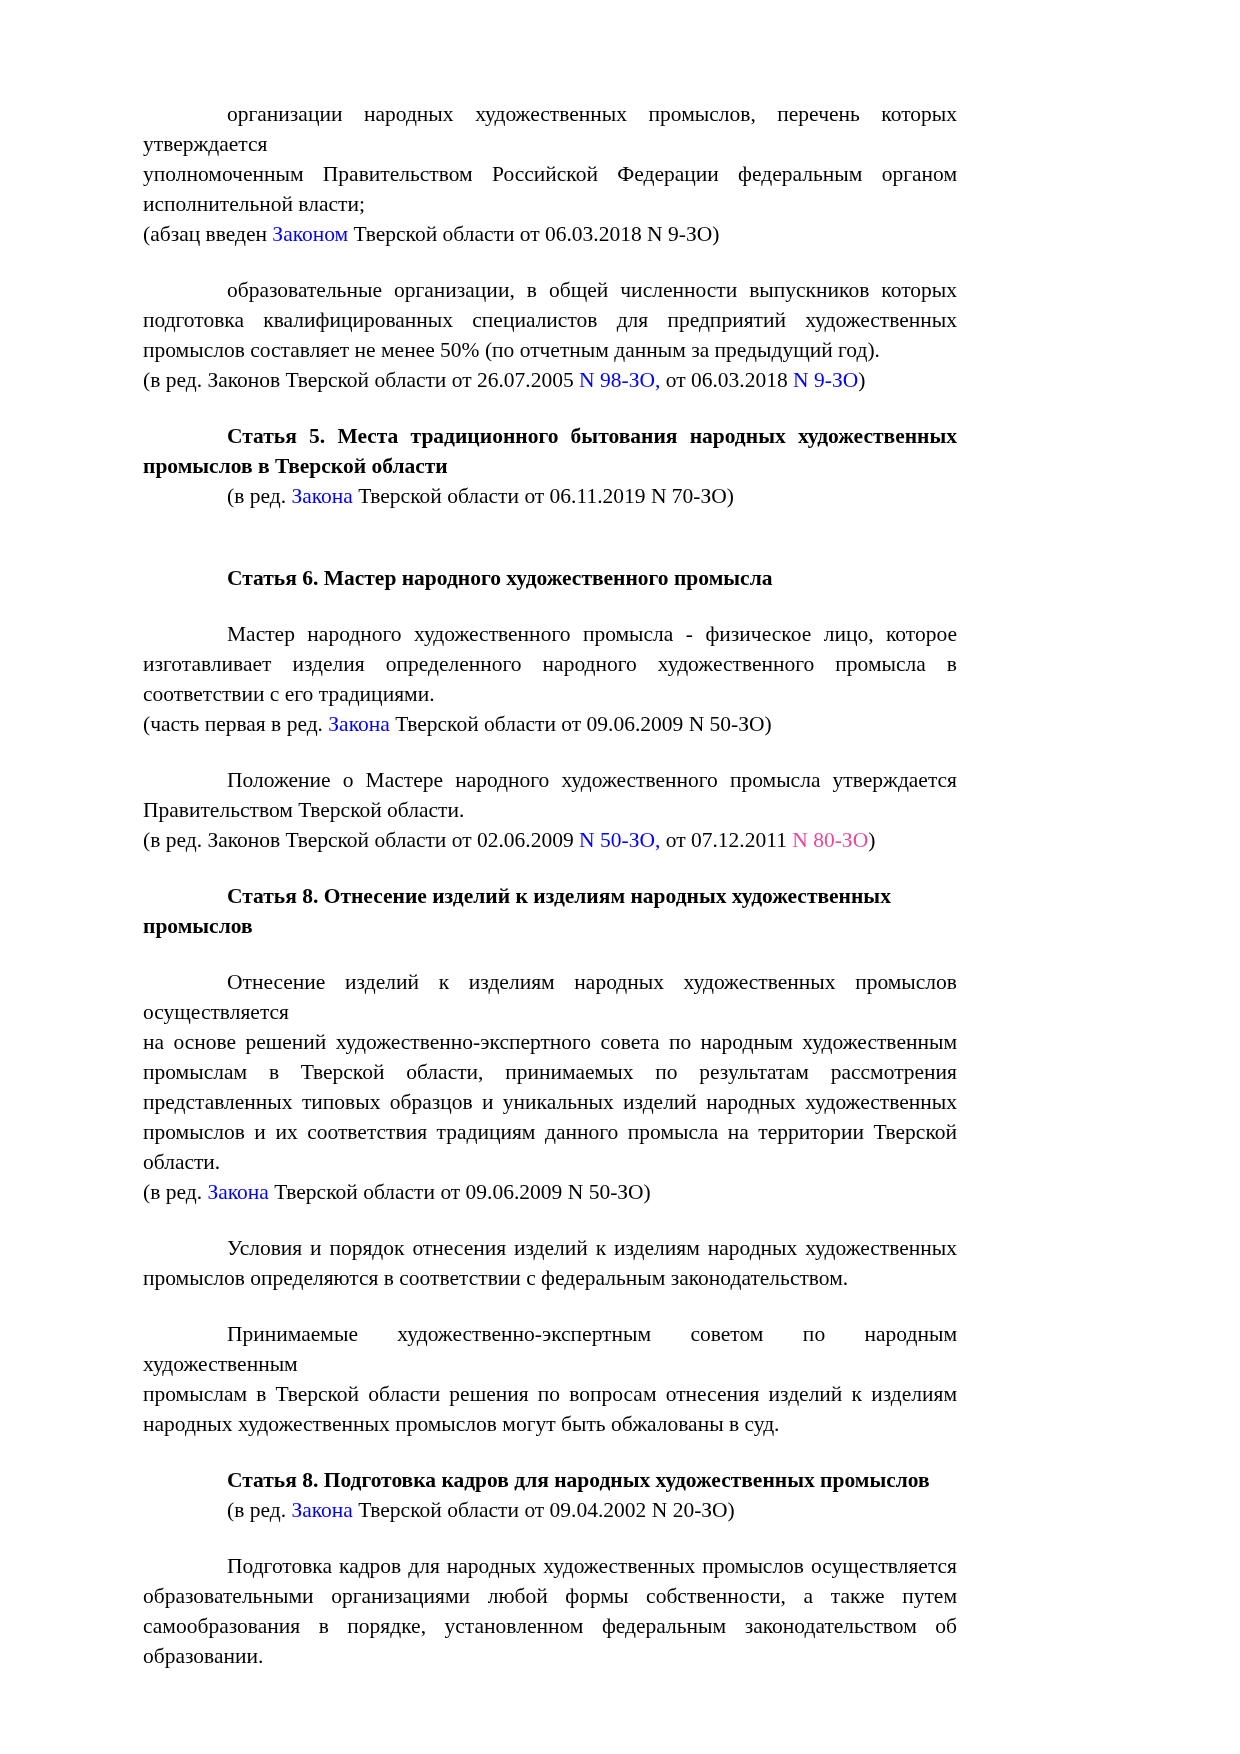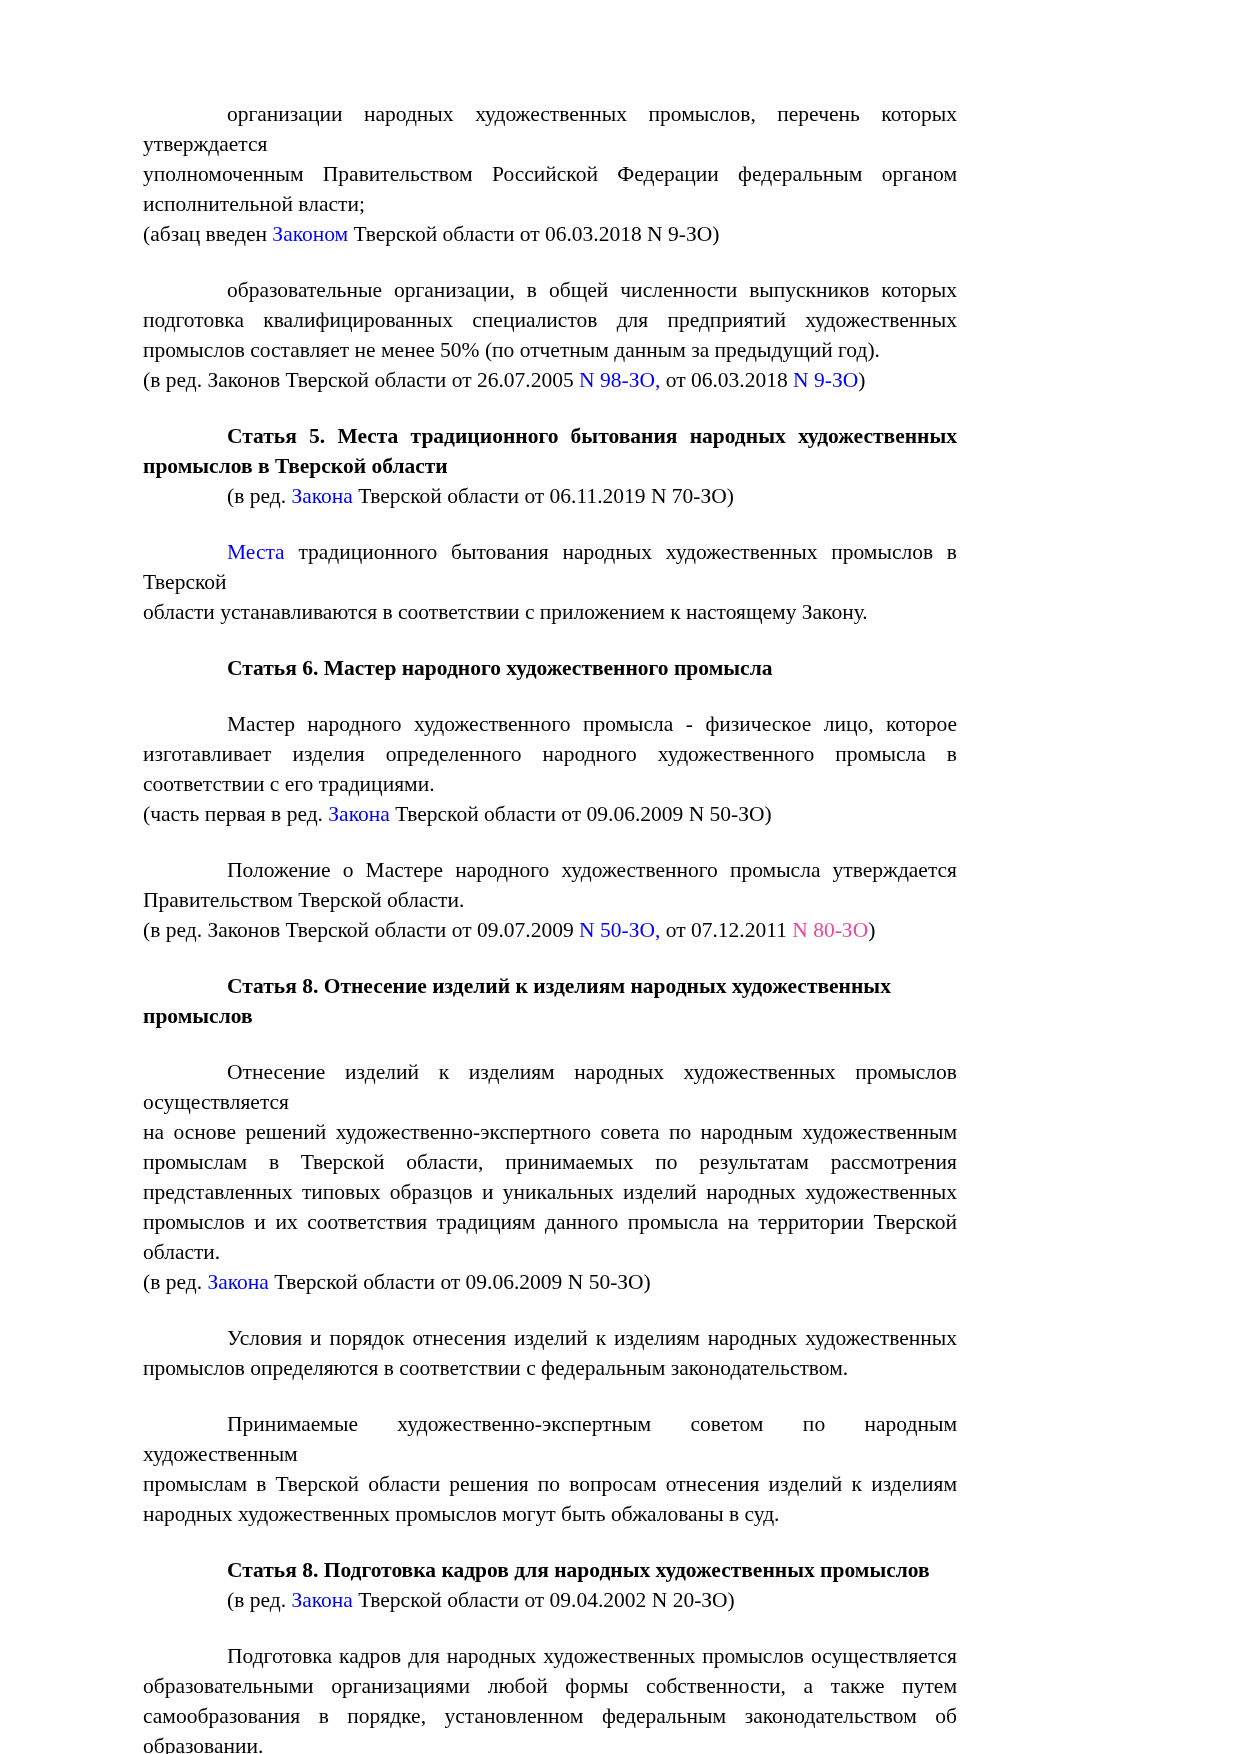--- a/index.html
+++ b/index.html
@@ -55,44 +55,40 @@
       </div>
       <div class="block blank"></div>
       <div class="block heading">
         <div class="line j ind"><span>Статья 5. Места традиционного бытования народных художественных</span></div>
         <div class="line"><span>промыслов в Тверской области</span></div>
       </div>
       <div class="block note">
         <div class="line ind"><span>(в ред. </span><span class="link" style="color: rgb(0, 0, 255);">Закона</span><span> Тверской области от 06.11.2019 N 70-ЗО)</span></div>
       </div>
       <div class="block blank"></div>
-      <div class="block para">
-        <div class="line j ind"><span class="link" style="color: rgb(0, 0, 255);">Места</span><span> традиционного бытования народных художественных промыслов в Тверской</span></div>
-        <div class="line"><span>области устанавливаются в соответствии с приложением к настоящему Закону.</span></div>
-      </div>
       <div class="block blank"></div>
       <div class="block heading">
         <div class="line ind"><span>Статья 6. Мастер народного художественного промысла</span></div>
       </div>
       <div class="block blank"></div>
       <div class="block para">
         <div class="line j ind"><span>Мастер народного художественного промысла - физическое лицо, которое</span></div>
         <div class="line j"><span>изготавливает изделия определенного народного художественного промысла в</span></div>
         <div class="line"><span>соответствии с его традициями.</span></div>
       </div>
       <div class="block note">
         <div class="line"><span>(часть первая в ред. </span><span class="link" style="color: rgb(0, 0, 255);">Закона</span><span> Тверской области от 09.06.2009 N 50-ЗО)</span></div>
       </div>
       <div class="block blank"></div>
       <div class="block para">
         <div class="line j ind"><span>Положение о Мастере народного художественного промысла утверждается</span></div>
         <div class="line"><span>Правительством Тверской области.</span></div>
       </div>
       <div class="block note">
-        <div class="line"><span>(в ред. Законов Тверской области от 09.07.2009 </span><span class="link" style="color: rgb(0, 0, 255);">N 50-ЗО,</span><span> от 07.12.2011 </span><span class="link" style="color: #ec4899;">N 80-ЗО</span><span>)</span></div>
+        <div class="line"><span>(в ред. Законов Тверской области от 02.06.2009 </span><span class="link" style="color: rgb(0, 0, 255);">N 50-ЗО,</span><span> от 07.12.2011 </span><span class="link" style="color: #ec4899;">N 80-ЗО</span><span>)</span></div>
       </div>
       <div class="block blank"></div>
       <div class="block heading">
         <div class="line ind"><span>Статья 8. Отнесение изделий к изделиям народных художественных промыслов</span></div>
       </div>
       <div class="block blank"></div>
       <div class="block para">
         <div class="line j ind"><span>Отнесение изделий к изделиям народных художественных промыслов осуществляется</span></div>
         <div class="line j"><span>на основе решений художественно-экспертного совета по народным художественным</span></div>
         <div class="line j"><span>промыслам в Тверской области, принимаемых по результатам рассмотрения</span></div>

